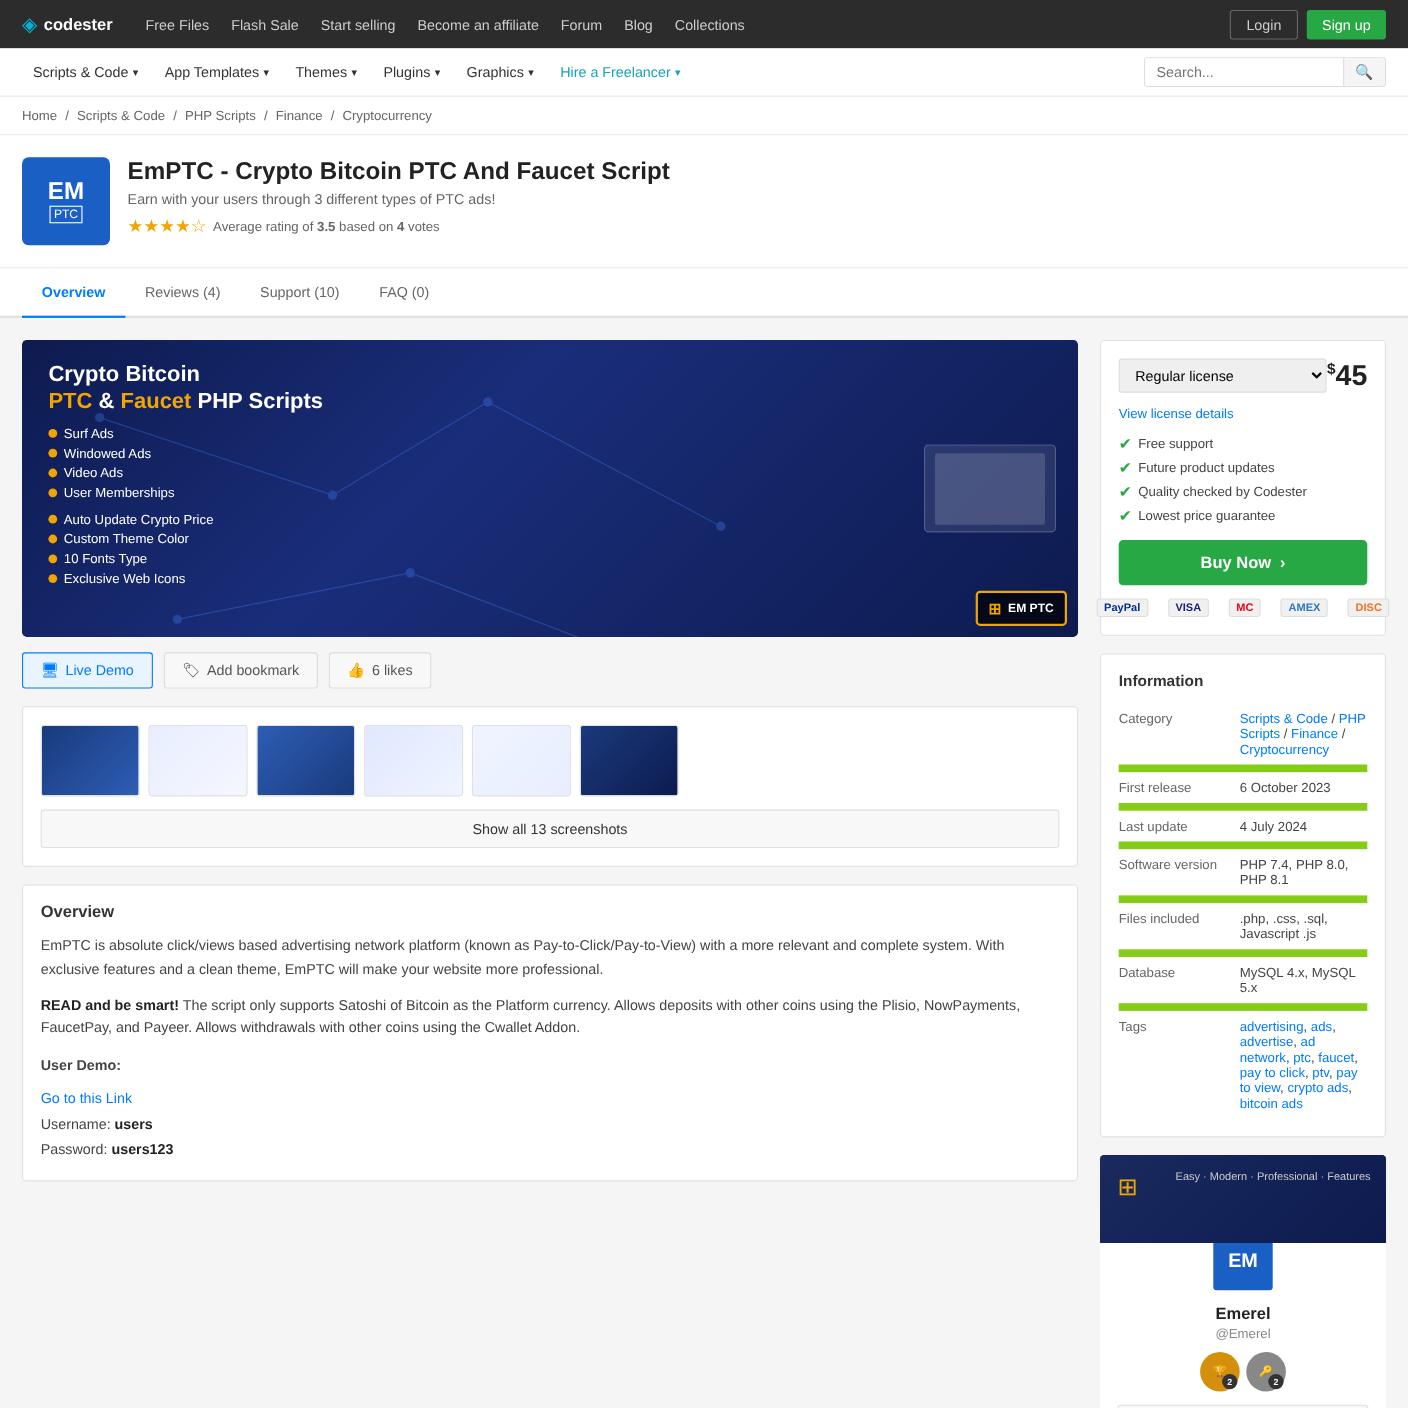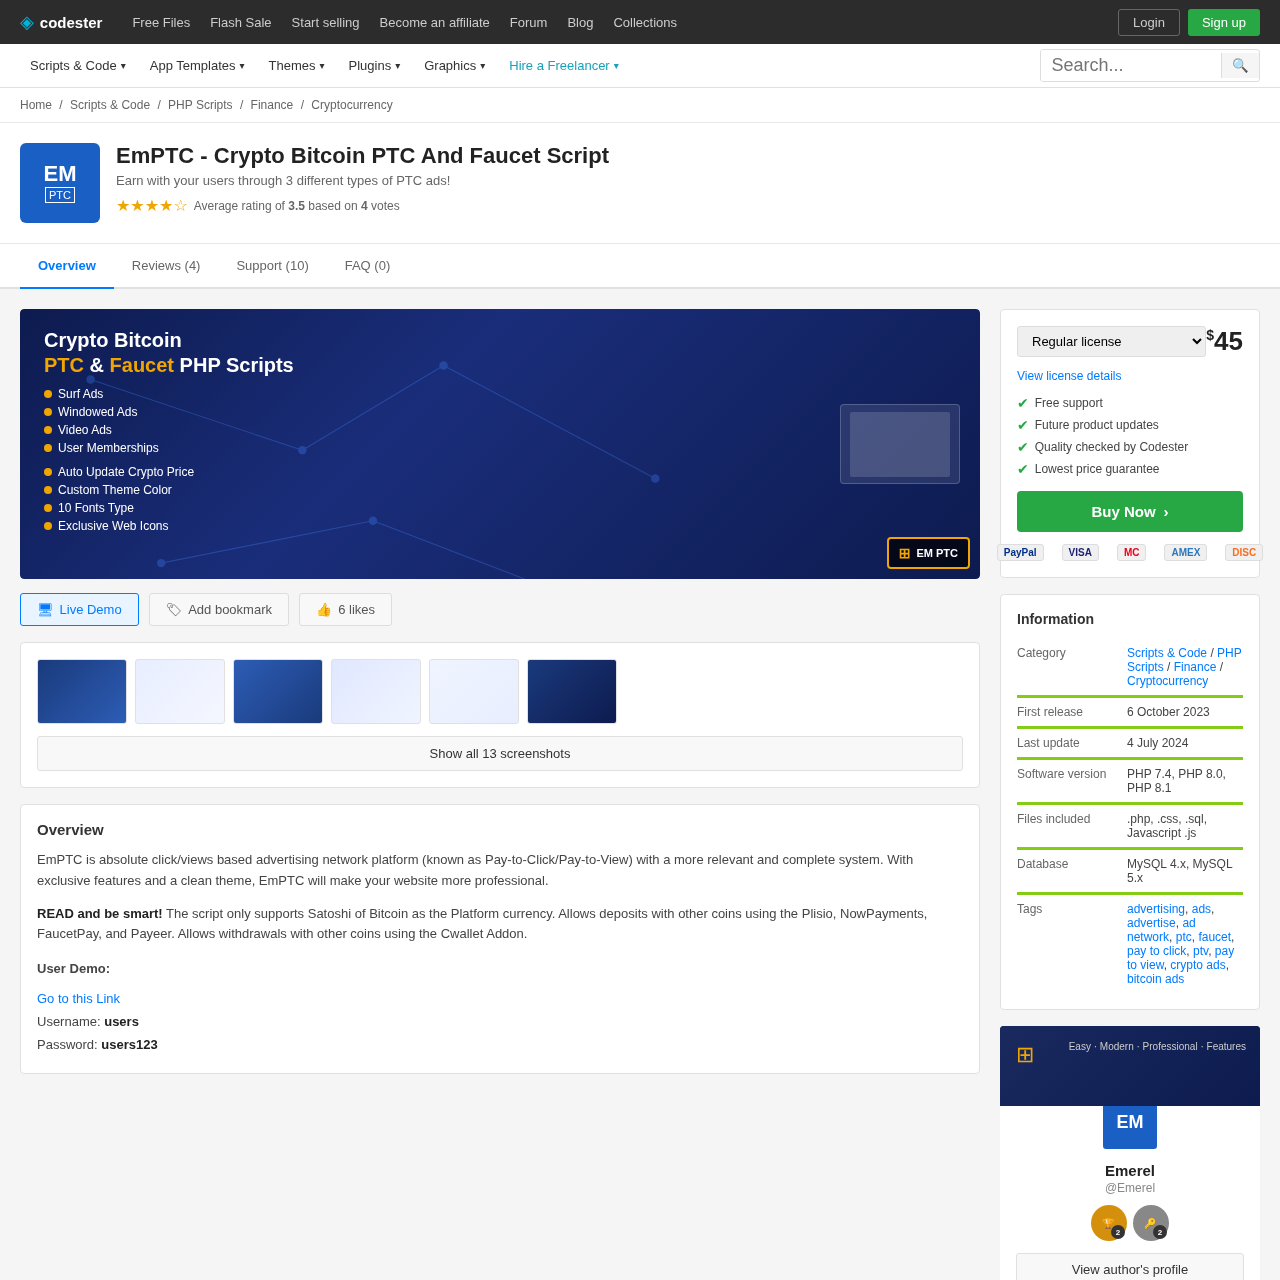--- a/index.html
+++ b/index.html
@@ -15,21 +15,21 @@
     .top-nav .auth-btns { display: flex; gap: 8px; align-items: center; }
     .btn-login { background: transparent; border: 1px solid #666; color: #ccc; padding: 5px 14px; border-radius: 3px; cursor: pointer; font-size: 13px; }
     .btn-signup { background: #28a745; border: none; color: #fff; padding: 6px 14px; border-radius: 3px; cursor: pointer; font-size: 13px; }
 
     
     .sec-nav { background: #fff; border-bottom: 1px solid #e0e0e0; display: flex; align-items: center; padding: 0 20px; height: 44px; }
     .sec-nav .nav-items { display: flex; gap: 4px; flex: 1; align-items: center; }
     .sec-nav .nav-item { padding: 6px 10px; font-size: 13px; color: #333; cursor: pointer; display: flex; align-items: center; gap: 4px; }
     .nav-item-hire { color: #17a2b8 !important; }
     .search-box { display: flex; align-items: center; border: 1px solid #ddd; border-radius: 3px; overflow: hidden; }
-    .search-box input { border: none; outline: none; padding: 5px 10px; font-size: 18px; width: 180px; }
+    .search-box input { border: none; outline: none; padding: 5px 10px; font-size: 13px; width: 180px; }
     .search-box button { background: #f5f5f5; border: none; border-left: 1px solid #ddd; padding: 5px 10px; cursor: pointer; }
 
     
     .breadcrumb { background: #fff; padding: 10px 20px; font-size: 12px; color: #666; border-bottom: 1px solid #e8e8e8; }
     .breadcrumb a { color: #666; text-decoration: none; }
     .breadcrumb span { margin: 0 4px; }
 
     
     .product-header { background: #fff; padding: 20px; display: flex; align-items: flex-start; gap: 16px; border-bottom: 1px solid #e8e8e8; }
     .product-logo { width: 80px; height: 80px; background: #1a5fc4; border-radius: 6px; display: flex; align-items: center; justify-content: center; flex-shrink: 0; }
@@ -102,21 +102,21 @@
     .payment-icon { background: #f0f0f0; border: 1px solid #ddd; border-radius: 3px; padding: 2px 6px; font-size: 10px; color: #555; font-weight: bold; }
     .paypal { color: #003087; }
     .visa { color: #1a1f71; }
     .mc { color: #eb001b; }
     .amex { color: #2e77bc; }
     .discover { color: #f76f20; }
 
     
     .info-box { background: #fff; border: 1px solid #e0e0e0; border-radius: 4px; padding: 16px; margin-bottom: 16px; }
     .info-box h3 { font-size: 14px; font-weight: bold; margin-bottom: 12px; color: #333; }
-    .info-row { display: flex; padding: 7px 0; border-bottom: 3px solid #84cc16; font-size: 12px; }
+    .info-row { display: flex; padding: 7px 0; border-bottom: 7px solid #84cc16; font-size: 12px; }
     .info-row:last-child { border-bottom: none; }
     .info-label { width: 110px; color: #666; flex-shrink: 0; }
     .info-value { color: #444; flex: 1; }
     .info-value a { color: #007bff; text-decoration: none; }
     .info-value .tag { color: #007bff; text-decoration: none; font-size: 12px; }
 
     
     .author-box { background: #1a2a5e; border-radius: 4px; overflow: hidden; margin-bottom: 16px; }
     .author-banner { background: linear-gradient(135deg, #1a2a5e 0%, #0d1b4f 100%); padding: 16px 16px 0; display: flex; flex-direction: column; align-items: center; position: relative; min-height: 80px; }
     .author-banner-text { color: #ccc; font-size: 10px; position: absolute; right: 14px; top: 14px; text-align: right; line-height: 1.4; }

